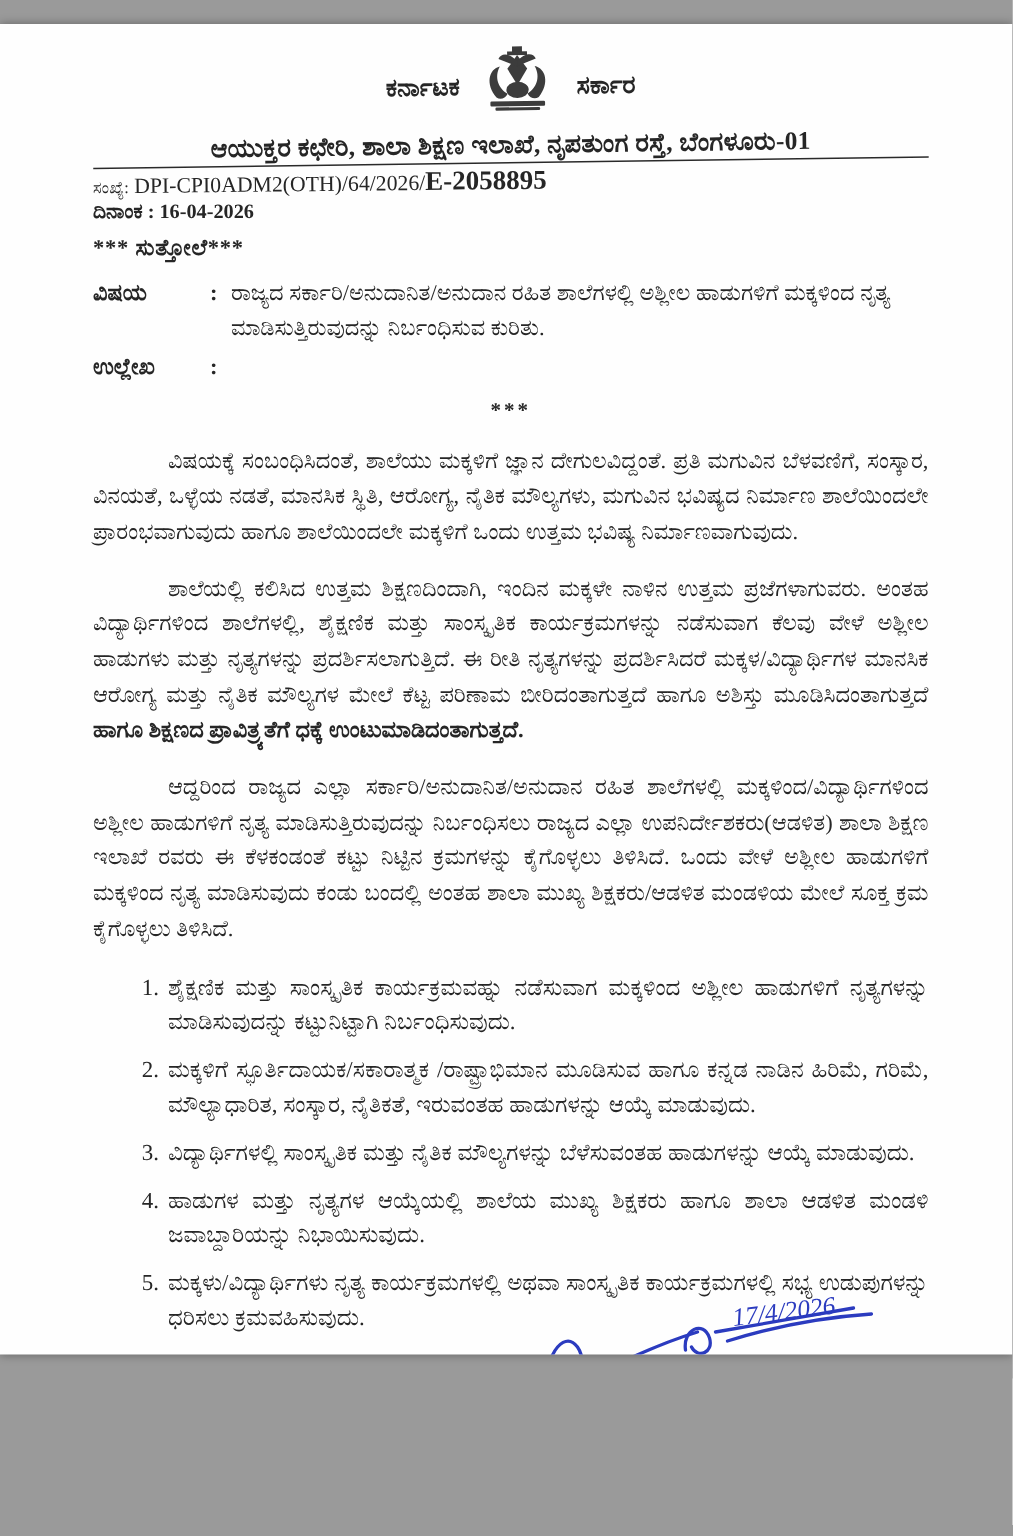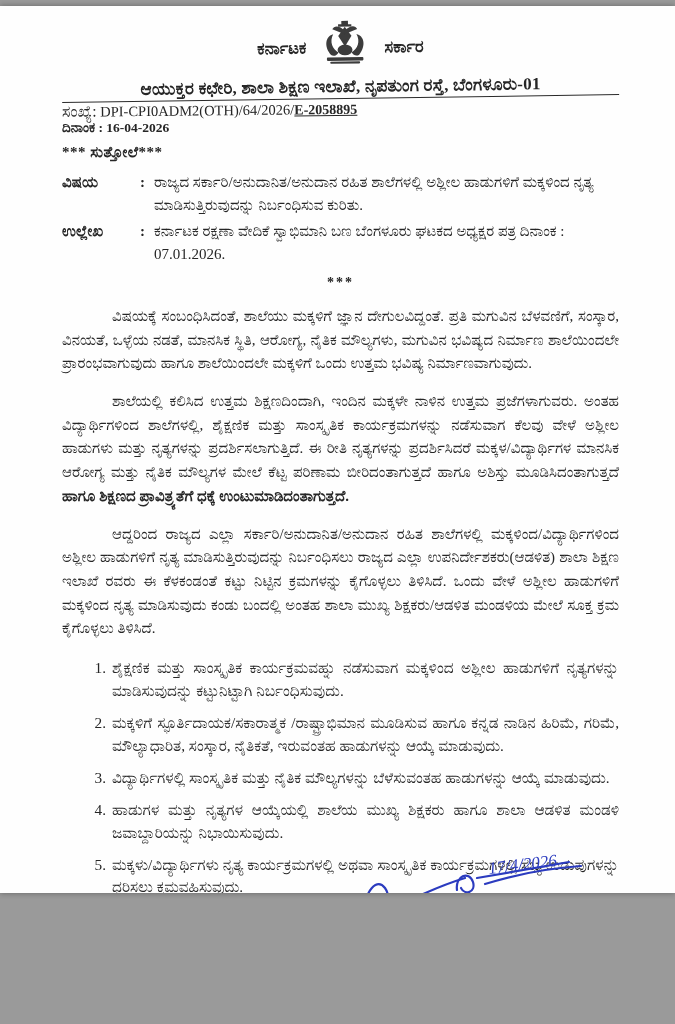--- a/index.html
+++ b/index.html
@@ -1,31 +1,31 @@
 <!DOCTYPE html>
 <html><head>
 <meta charset="utf-8">
 <style>
   html,body{margin:0;padding:0;background:#9a9a9a;}
   .page{
-    width:675px;height:887px;margin:6px auto;background:#fefefe;
+    width:675px;height:887px;margin:16px auto;background:#fefefe;
     position:relative;overflow:hidden;color:#262626;
     font-family:"Liberation Serif","DejaVu Serif",serif;
     box-shadow:0 0 6px rgba(0,0,0,.35);
   }
   .inner{padding:14px 56px 0 62px;}
   
   .gov-line{display:flex;justify-content:center;align-items:center;gap:10px;
     font-weight:bold;font-size:16.5px;transform:rotate(-0.8deg);}
   .office-line{text-align:center;font-weight:bold;font-size:17px;
     border-bottom:1.5px solid #2a2a2a;padding-bottom:1px;margin-top:2px;
     transform:rotate(-0.8deg);letter-spacing:.2px;}
   .refno-row{font-size:14.5px;margin-top:1px;transform:rotate(-0.6deg);}
-  .refno-row .lbl{font-size:16px;}
-  .refno-row b{font-size:14px;text-decoration:underline;}
+  .refno-row .lbl{font-size:11px;}
+  .refno-row b{font-size:18px;}
   .date-row{text-align:left;font-size:13.5px;margin-top:2px;font-weight:bold;}
   .doc-title{text-align:left;font-weight:bold;font-size:15px;margin-top:8px;letter-spacing:.5px;}
   
   .sr-row{display:grid;grid-template-columns:78px 14px 1fr;margin-top:10px;
     font-size:15px;line-height:1.5;}
   .sr-row .lbl{font-weight:bold;white-space:nowrap;}
   .sr-row .colon{font-weight:bold;}
   .sep{ text-align:center;font-weight:bold;font-size:14px;margin-top:10px;letter-spacing:2px;}
   
   .para{font-size:15px;line-height:1.58;text-align:justify;
@@ -86,21 +86,20 @@
 
     <div class="sr-row">
       <span class="lbl">ವಿಷಯ</span>
       <span class="colon">:</span>
       <span>ರಾಜ್ಯದ ಸರ್ಕಾರಿ/ಅನುದಾನಿತ/ಅನುದಾನ ರಹಿತ ಶಾಲೆಗಳಲ್ಲಿ ಅಶ್ಲೀಲ ಹಾಡುಗಳಿಗೆ ಮಕ್ಕಳಿಂದ ನೃತ್ಯ ಮಾಡಿಸುತ್ತಿರುವುದನ್ನು ನಿರ್ಬಂಧಿಸುವ ಕುರಿತು.</span>
     </div>
 
     <div class="sr-row" style="margin-top:4px;">
       <span class="lbl">ಉಲ್ಲೇಖ</span>
       <span class="colon">:</span>
-      <span>ಕರ್ನಾಟಕ ರಕ್ಷಣಾ ವೇದಿಕೆ ಸ್ವಾಭಿಮಾನಿ ಬಣ ಬೆಂಗಳೂರು ಘಟಕದ ಅಧ್ಯಕ್ಷರ ಪತ್ರ ದಿನಾಂಕ : 07.01.2026.</span>
     </div>
 
     <div class="sep">***</div>
 
     <div class="para">
       <span>ವಿಷಯಕ್ಕೆ ಸಂಬಂಧಿಸಿದಂತೆ, ಶಾಲೆಯು ಮಕ್ಕಳಿಗೆ ಜ್ಞಾನ ದೇಗುಲವಿದ್ದಂತೆ. ಪ್ರತಿ ಮಗುವಿನ ಬೆಳವಣಿಗೆ, ಸಂಸ್ಕಾರ, ವಿನಯತೆ, ಒಳ್ಳೆಯ ನಡತೆ, ಮಾನಸಿಕ ಸ್ಥಿತಿ, ಆರೋಗ್ಯ, ನೈತಿಕ ಮೌಲ್ಯಗಳು, ಮಗುವಿನ ಭವಿಷ್ಯದ ನಿರ್ಮಾಣ ಶಾಲೆಯಿಂದಲೇ ಪ್ರಾರಂಭವಾಗುವುದು ಹಾಗೂ ಶಾಲೆಯಿಂದಲೇ ಮಕ್ಕಳಿಗೆ ಒಂದು ಉತ್ತಮ ಭವಿಷ್ಯ ನಿರ್ಮಾಣವಾಗುವುದು.</span>
     </div>
 
     <div class="para">
       <span>ಶಾಲೆಯಲ್ಲಿ ಕಲಿಸಿದ ಉತ್ತಮ ಶಿಕ್ಷಣದಿಂದಾಗಿ, ಇಂದಿನ ಮಕ್ಕಳೇ ನಾಳಿನ ಉತ್ತಮ ಪ್ರಜೆಗಳಾಗುವರು. ಅಂತಹ ವಿದ್ಯಾರ್ಥಿಗಳಿಂದ ಶಾಲೆಗಳಲ್ಲಿ, ಶೈಕ್ಷಣಿಕ ಮತ್ತು ಸಾಂಸ್ಕೃತಿಕ ಕಾರ್ಯಕ್ರಮಗಳನ್ನು ನಡೆಸುವಾಗ ಕೆಲವು ವೇಳೆ ಅಶ್ಲೀಲ ಹಾಡುಗಳು ಮತ್ತು ನೃತ್ಯಗಳನ್ನು ಪ್ರದರ್ಶಿಸಲಾಗುತ್ತಿದೆ. ಈ ರೀತಿ ನೃತ್ಯಗಳನ್ನು ಪ್ರದರ್ಶಿಸಿದರೆ ಮಕ್ಕಳ/ವಿದ್ಯಾರ್ಥಿಗಳ ಮಾನಸಿಕ ಆರೋಗ್ಯ ಮತ್ತು ನೈತಿಕ ಮೌಲ್ಯಗಳ ಮೇಲೆ ಕೆಟ್ಟ ಪರಿಣಾಮ ಬೀರಿದಂತಾಗುತ್ತದೆ ಹಾಗೂ ಅಶಿಸ್ತು ಮೂಡಿಸಿದಂತಾಗುತ್ತದೆ </span><b>ಹಾಗೂ ಶಿಕ್ಷಣದ ಪ್ರಾವಿತ್ರ್ಯತೆಗೆ ಧಕ್ಕೆ ಉಂಟುಮಾಡಿದಂತಾಗುತ್ತದೆ.</b>

